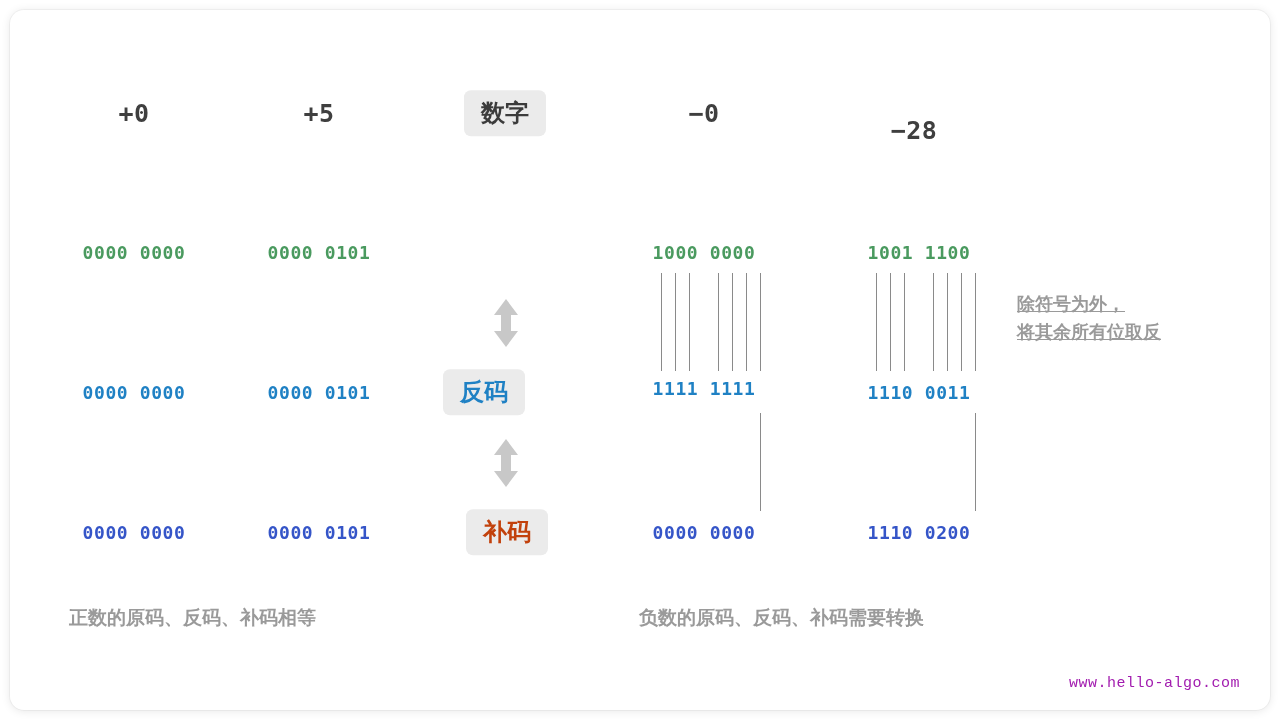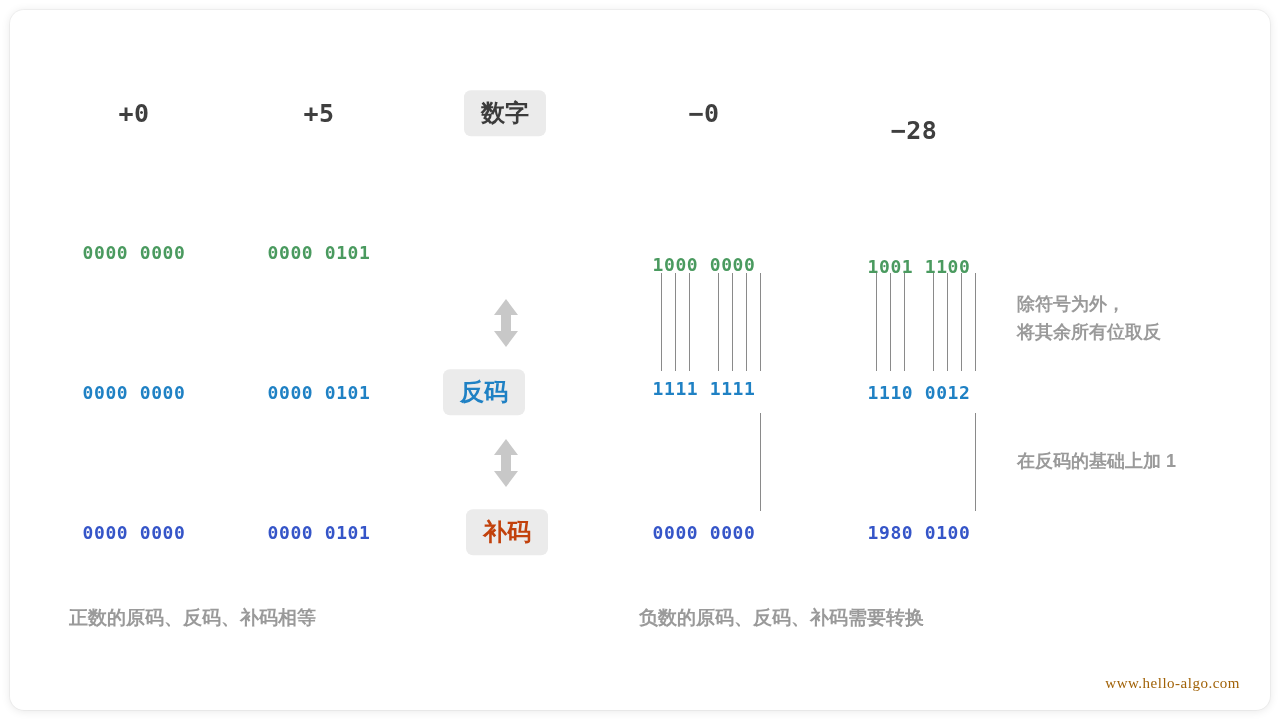--- a/index.html
+++ b/index.html
@@ -105,56 +105,56 @@
     font-size: 19px;
     font-weight: bold;
     white-space: nowrap;
   }
 
   
   #watermark {
     position: absolute;
     right: 30px;
     bottom: 18px;
-    color: #a16207;
-    font-family: Liberation Serif, serif;
+    color: #a21caf;
+    font-family: Liberation Mono, monospace;
     font-size: 15px;
     letter-spacing: 0.5px;
     white-space: nowrap;
   }
 </style>
 </head>
 <body>
 
 <div id="figure-card">
 
   <div class="cell num-head" style="left:124px; top:103px;">+0</div>
   <div class="cell num-head" style="left:309px; top:103px;">+5</div>
   <div class="cell num-head" style="left:694px; top:103px;">−0</div>
   <div class="cell num-head" style="left:904px; top:120px;">−28</div>
 
   <div class="chip c-num" style="left:495px; top:103px;">数字</div>
 
   <div class="cell bits sign" style="left:124px; top:242px;">0000 0000</div>
   <div class="cell bits sign" style="left:309px; top:242px;">0000 0101</div>
-  <div class="cell bits sign" style="left:694px; top:254px;">1000 0000</div>
-  <div class="cell bits sign" style="left:909px; top:242px;margin-top:14px;">1001 1100</div>
+  <div class="cell bits sign" style="left:694px; top:242px;">1000 0000</div>
+  <div class="cell bits sign" style="left:909px; top:242px;">1001 1100</div>
 
 
   <div class="cell bits ones" style="left:124px; top:382px;">0000 0000</div>
   <div class="cell bits ones" style="left:309px; top:382px;">0000 0101</div>
   <div class="cell bits ones" style="left:694px; top:378px;">1111 1111</div>
-  <div class="cell bits ones" style="left:909px; top:382px;">1110 0012</div>
+  <div class="cell bits ones" style="left:909px; top:382px;">1110 0011</div>
 
   <div class="chip c-ones" style="left:474px; top:382px;">反码</div>
 
   <div class="cell bits twos" style="left:124px; top:522px;">0000 0000</div>
   <div class="cell bits twos" style="left:309px; top:522px;">0000 0101</div>
   <div class="cell bits twos" style="left:694px; top:522px;">0000 0000</div>
-  <div class="cell bits twos" style="left:909px; top:522px;">1980 0100</div>
+  <div class="cell bits twos" style="left:909px; top:522px;">1110 0200</div>
 
   <div class="chip c-twos" style="left:497px; top:522px;">补码</div>
 
   <div class="arrow" style="left:496px; top:313px;">
     <svg width="34" height="52" viewBox="0 0 34 52">
       <polygon points="17,2 29,18 22,18 22,34 29,34 17,50 5,34 12,34 12,18 5,18" fill="#c8c8c8"></polygon>
     </svg>
   </div>
   <div class="arrow" style="left:496px; top:453px;">
     <svg width="34" height="52" viewBox="0 0 34 52">
@@ -174,22 +174,21 @@
   <div class="tick" style="left:880px; top:263px; height:98px;"></div>
   <div class="tick" style="left:894px; top:263px; height:98px;"></div>
   <div class="tick" style="left:923px; top:263px; height:98px;"></div>
   <div class="tick" style="left:937px; top:263px; height:98px;"></div>
   <div class="tick" style="left:951px; top:263px; height:98px;"></div>
   <div class="tick" style="left:965px; top:263px; height:98px;"></div>
 
   <div class="tick" style="left:750px; top:403px; height:98px;"></div>
   <div class="tick" style="left:965px; top:403px; height:98px;"></div>
 
-  <div class="note" style="left:1007px; top:281px;">除符号为外，
+  <div class="note" style="left:1007px; top:281px;text-decoration:underline;">除符号为外，
 将其余所有位取反</div>
-  <div class="note" style="left:1007px; top:438px;">在反码的基础上加 1</div>
 
   <div class="caption" style="left:629px; top:595px;">负数的原码、反码、补码需要转换</div>
   <div class="caption" style="left:59px; top:595px;">正数的原码、反码、补码相等</div>
 
   <div id="watermark">www.hello-algo.com</div>
 
 </div>
 
 </body></html>

